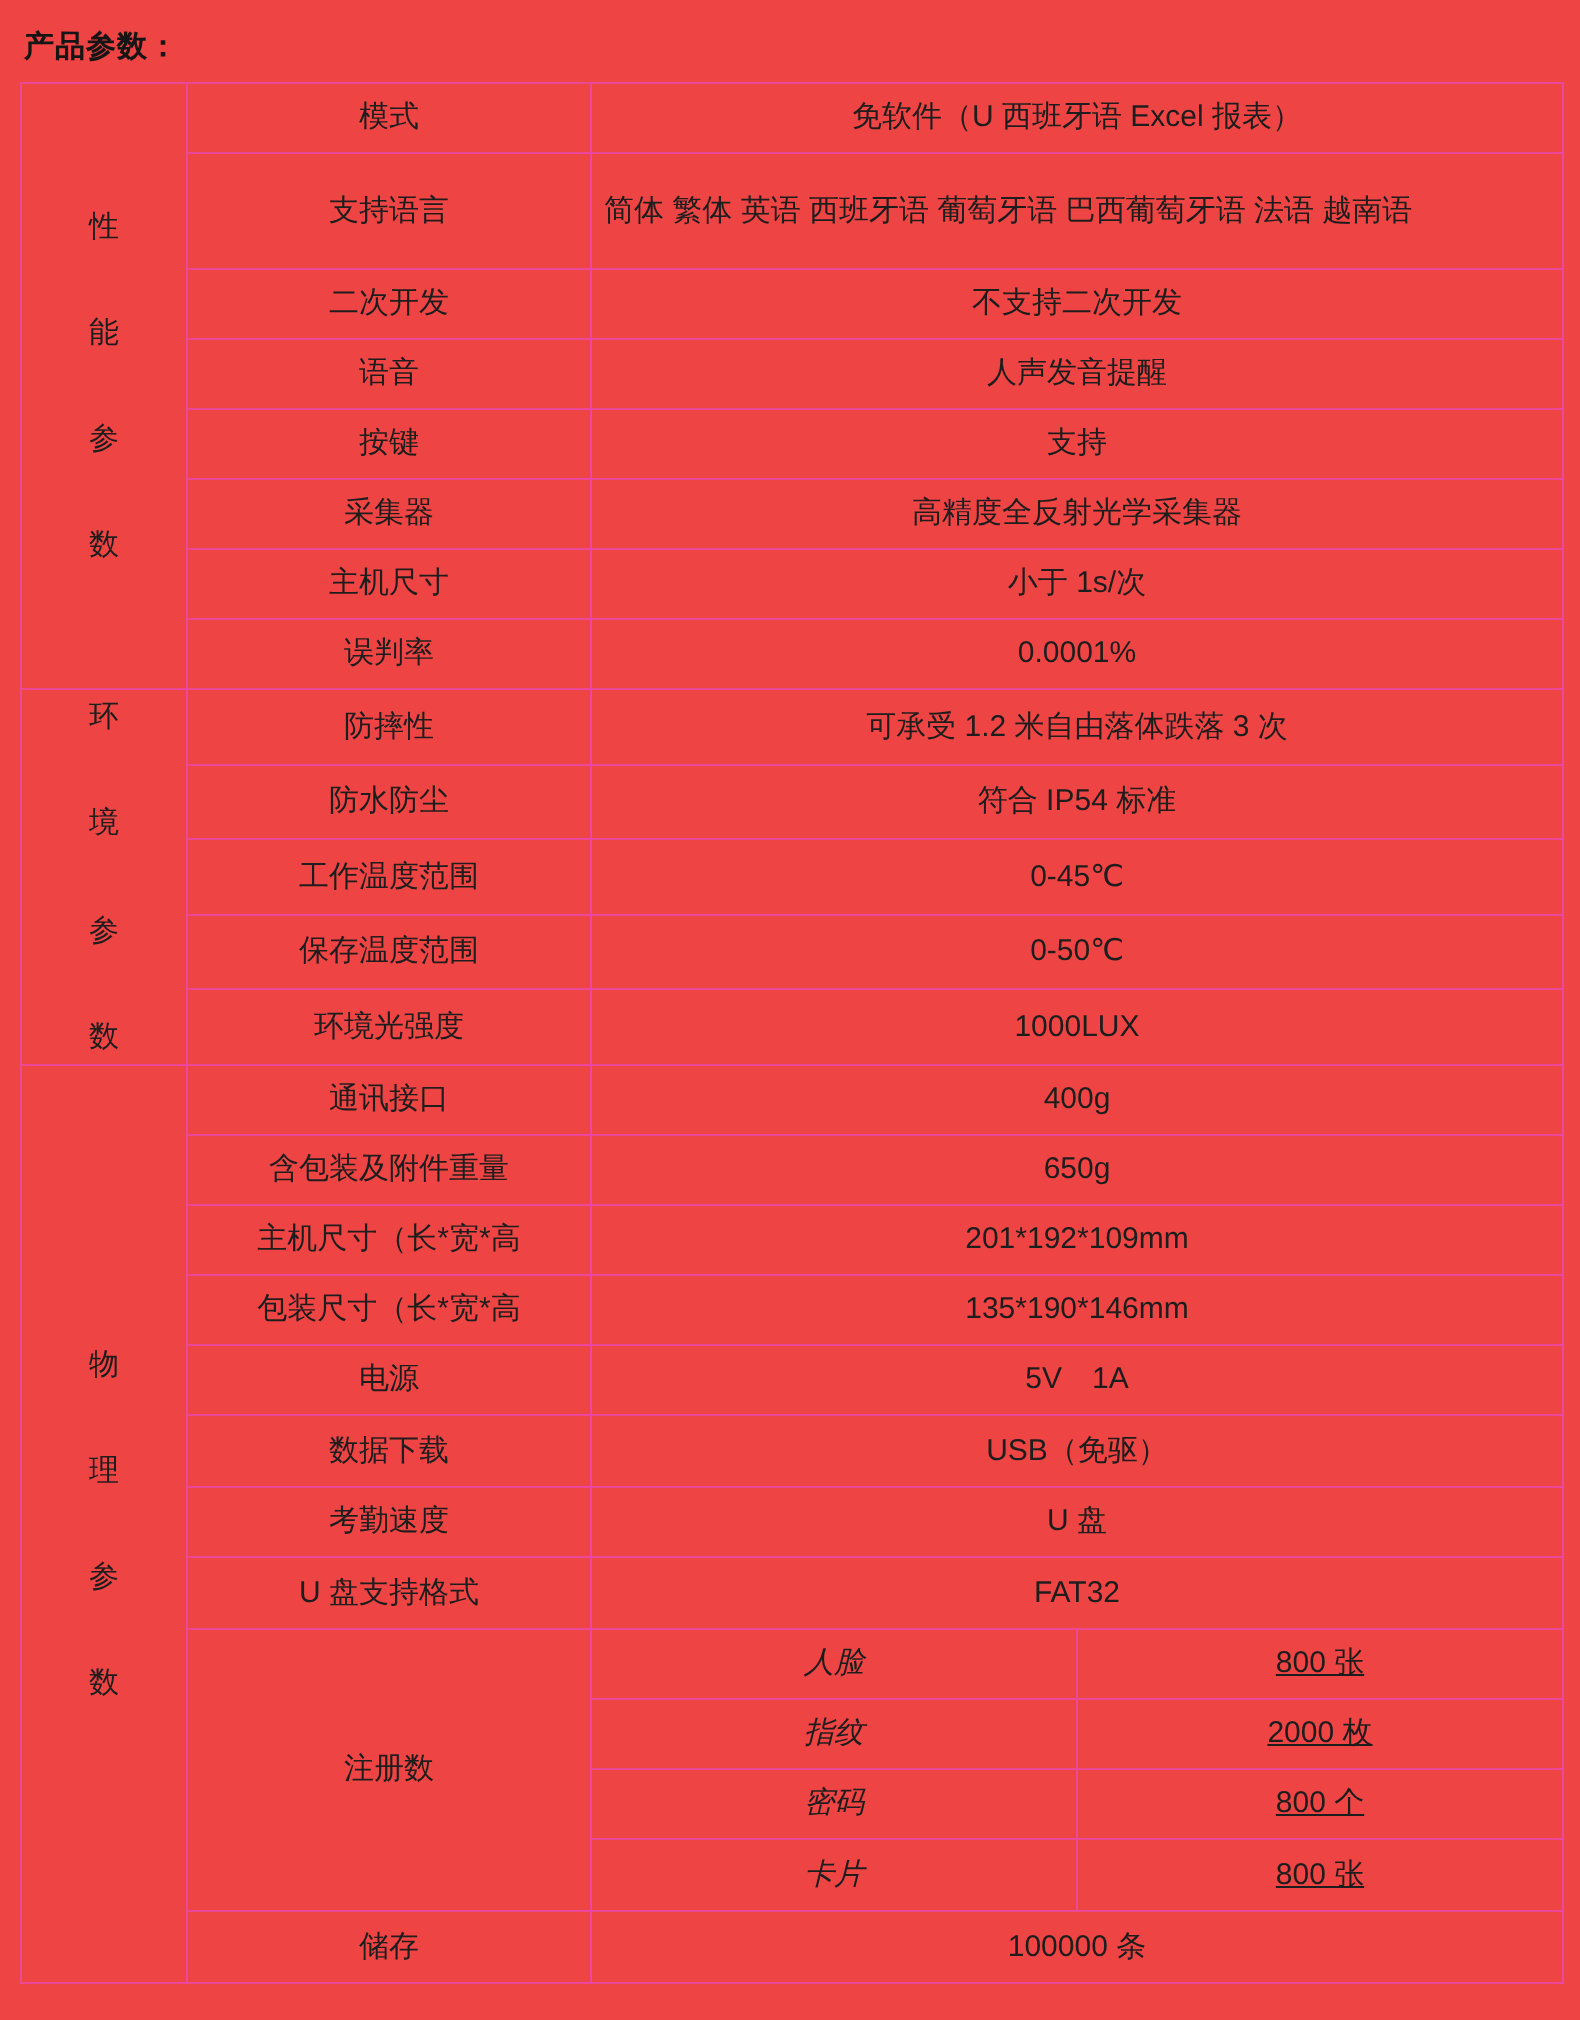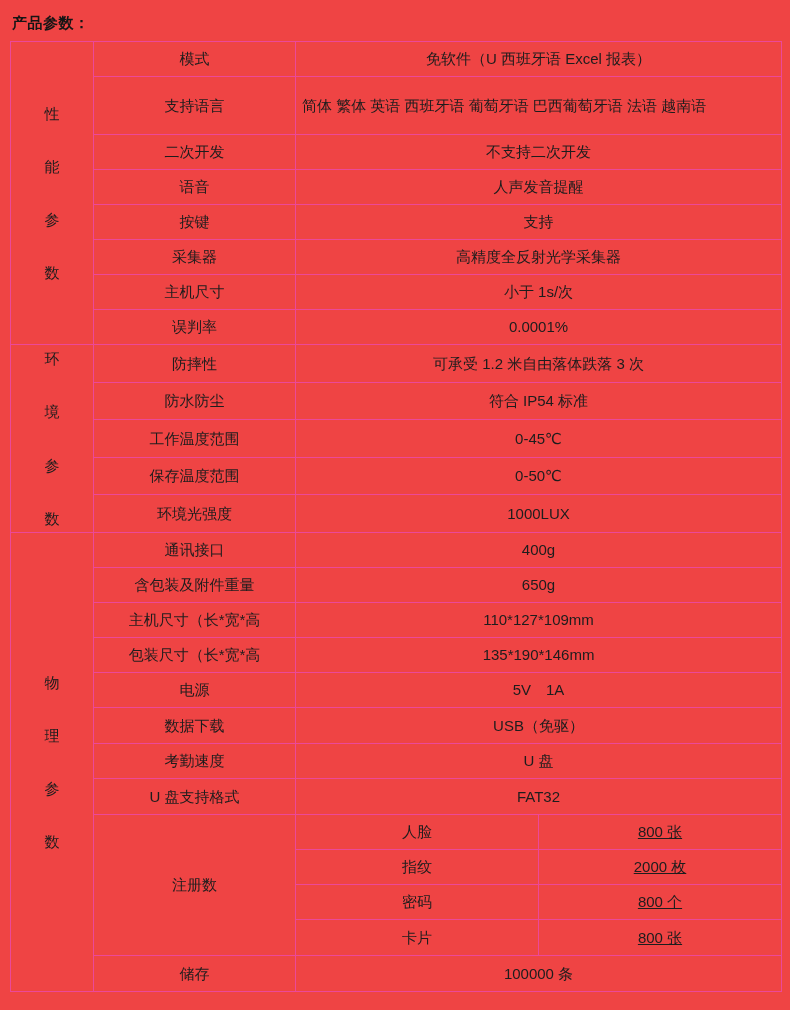--- a/index.html
+++ b/index.html
@@ -34,21 +34,21 @@
     text-align: center;
     vertical-align: middle;
     font-size: 15px;
     color: #1d1d1d;
     padding: 2px 6px;
     line-height: 1.55;
     overflow: hidden;
   }
   td.group-cell { width: 83px; }
   td.label-cell { width: 202px; }
-  td.subcol-a   { width: 207px; }
+  td.subcol-a   { width: 207px; font-style: italic; }
   td.subcol-b   { width: 280px; text-decoration: underline; }
   .vchars {
     display: flex;
     flex-direction: column;
     align-items: center;
     justify-content: center;
     gap: 30px;
     font-size: 15px;
     color: #1d1d1d;
   }
@@ -150,21 +150,21 @@
       </td>
       <td class="label-cell">通讯接口</td>
       <td colspan="2">400g</td>
     </tr>
     <tr style="height:35px">
       <td class="label-cell">含包装及附件重量</td>
       <td colspan="2">650g</td>
     </tr>
     <tr style="height:35px">
       <td class="label-cell">主机尺寸（长*宽*高</td>
-      <td colspan="2">110*127*109mm</td>
+      <td colspan="2">201*192*109mm</td>
     </tr>
     <tr style="height:35px">
       <td class="label-cell">包装尺寸（长*宽*高</td>
       <td colspan="2">135*190*146mm</td>
     </tr>
     <tr style="height:35px">
       <td class="label-cell">电源</td>
       <td colspan="2">5V　1A</td>
     </tr>
     <tr style="height:36px">

